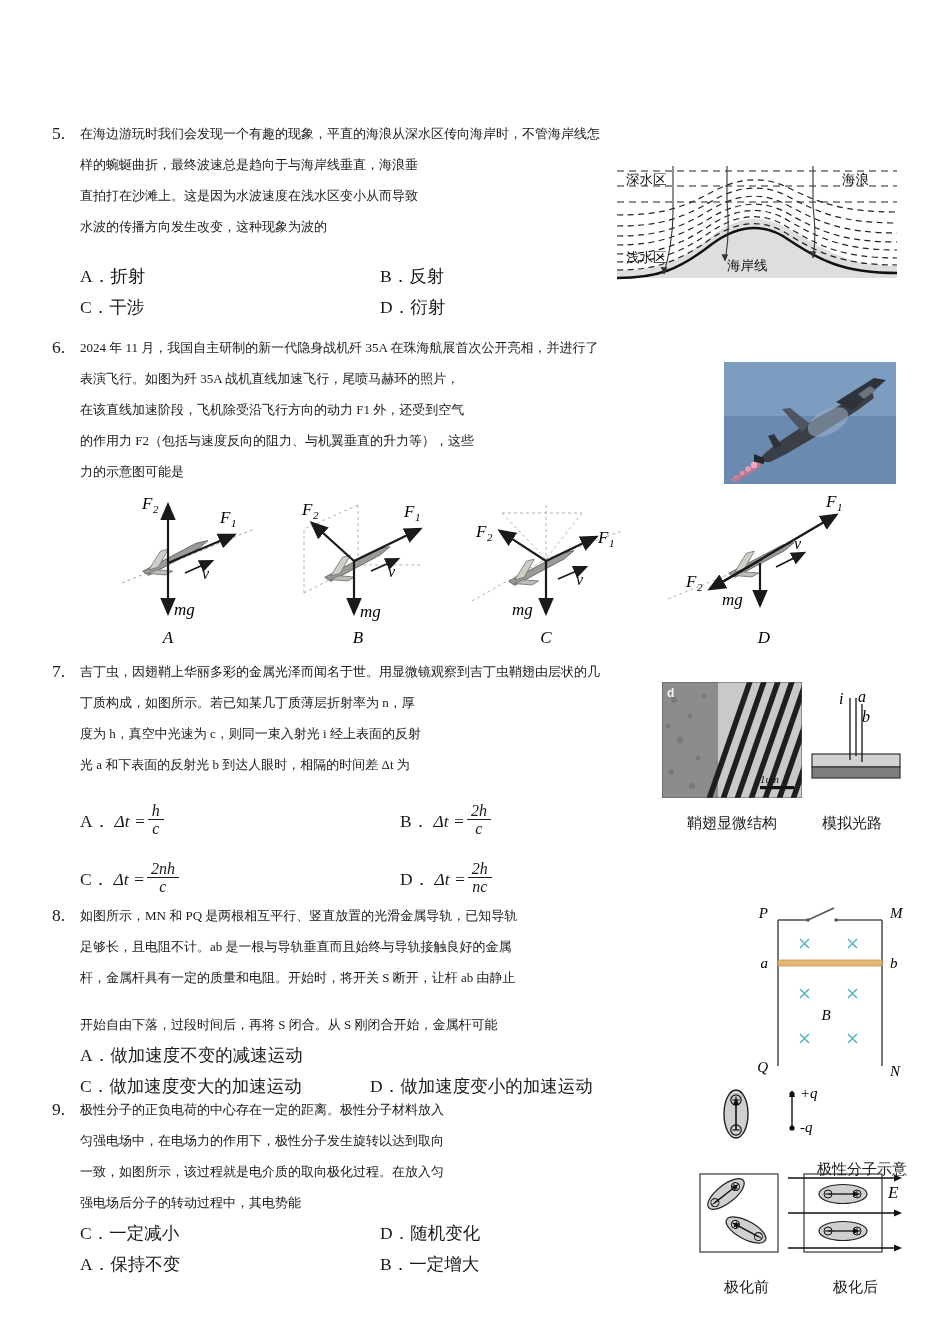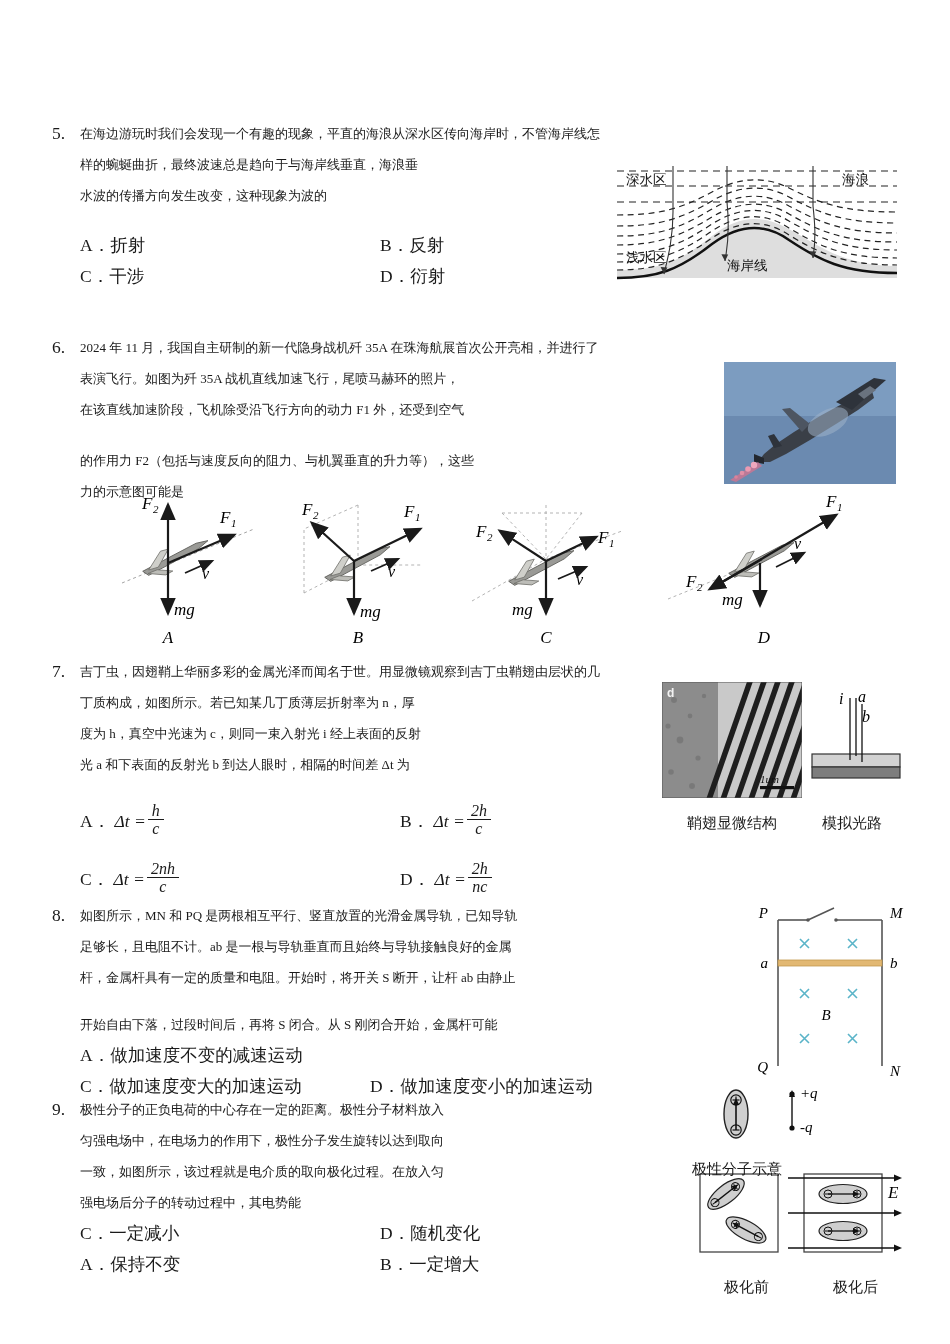--- a/index.html
+++ b/index.html
@@ -122,21 +122,21 @@
   }
 
   
   .fig-polar{
     position:absolute;
     left:640px; top:-8px;
     width:215px; height:200px;
   }
   .polar-cap1{
     position:absolute; left:640px; top:66px; width:215px;
-    text-align:left; font-size:15px;
+    text-align:right; font-size:15px;
     font-family:"Liberation Sans","DejaVu Sans",sans-serif;
   }
   .polar-caps2{
     position:absolute; left:640px; top:184px; width:218px;
     display:flex; font-size:15px;
     font-family:Liberation Sans, sans-serif;
   }
   .polar-caps2 span{width:109px;text-align:center;}
   .figtext{font-family:"Liberation Sans","DejaVu Sans",sans-serif;}
 </style>
@@ -144,20 +144,21 @@
 <body>
 
 <div class="page">
  <div class="content">
 
   <div class="q" style="height:210px;">
     <div class="qnum">5.</div>
     <div class="qbody">
       <p class="tline">在海边游玩时我们会发现一个有趣的现象，平直的海浪从深水区传向海岸时，不管海岸线怎</p>
       <p class="tline" style="width:535px;">样的蜿蜒曲折，最终波速总是趋向于与海岸线垂直，海浪垂</p>
+      <p class="tline" style="width:535px;">直拍打在沙滩上。这是因为水波速度在浅水区变小从而导致</p>
       <p class="tline" style="width:535px;">水波的传播方向发生改变，这种现象为波的</p>
     </div>
     <div class="opts" style="margin-top:19px;">
       <div class="optrow">
         <div class="opt-a">
           <span class="lbl">A．</span><span>折射</span>
         </div>
         <div class="opt-b">
           <span class="lbl">B．</span><span>反射</span>
         </div>
@@ -221,21 +222,21 @@
       </svg>
     </div>
   </div>
 
   <div class="q" style="height:320px;">
     <div class="qnum">6.</div>
     <div class="qbody">
       <p class="tline">2024 年 11 月，我国自主研制的新一代隐身战机歼 35A 在珠海航展首次公开亮相，并进行了</p>
       <p class="tline" style="width:620px;">表演飞行。如图为歼 35A 战机直线加速飞行，尾喷马赫环的照片，</p>
       <p class="tline" style="width:620px;">在该直线加速阶段，飞机除受沿飞行方向的动力 F1 外，还受到空气</p>
-      <p class="tline" style="width:620px;margin-top:20px;">的作用力 F2（包括与速度反向的阻力、与机翼垂直的升力等），这些</p>
+      <p class="tline" style="width:620px;">的作用力 F2（包括与速度反向的阻力、与机翼垂直的升力等），这些</p>
       <p class="tline">力的示意图可能是</p>
     </div>
 
     <div class="fig-jet">
       <svg width="172" height="122" viewBox="0 0 172 122">
         <rect x="0" y="0" width="172" height="122" fill="#6f8fb5"></rect>
         <rect x="0" y="0" width="172" height="54" fill="#7c9cc0"></rect>
         <rect x="0" y="54" width="172" height="68" fill="#6b8ab0"></rect>
 
         <path d="M146,22 L118,42 L96,54 L70,70 L52,82 L40,92 L34,100 L46,100 L62,92 L86,78 L112,62 L134,48 L150,36 Z" fill="#3a3f47"></path>

